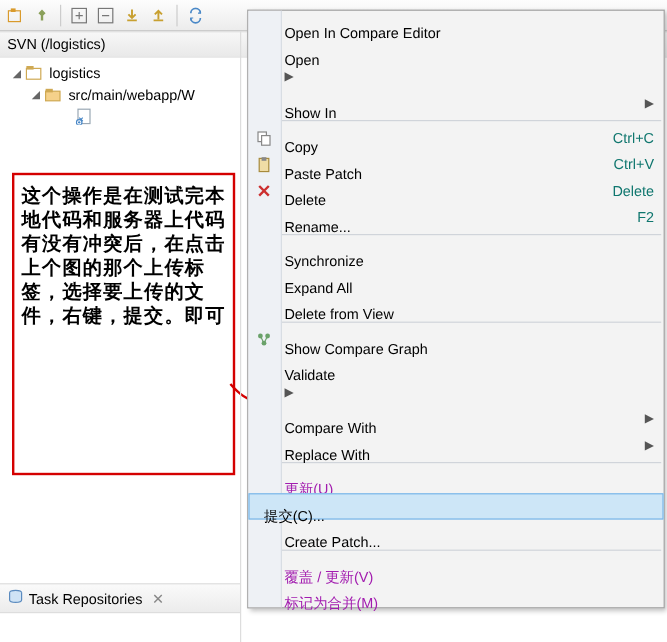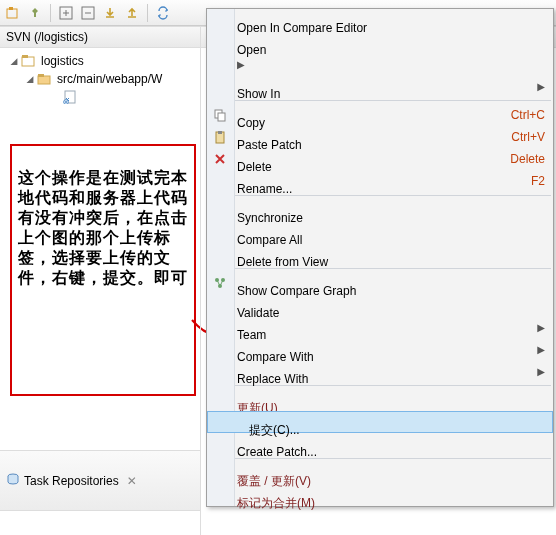--- a/index.html
+++ b/index.html
@@ -7,32 +7,32 @@
   .toolbar { height: 26px; background: linear-gradient(#fdfdfd,#ececec); border-bottom: 1px solid #ccc; display: flex; align-items: center; padding: 0 4px; gap: 4px; }
   .tb-btn { width: 18px; height: 18px; display: flex; align-items: center; justify-content: center; }
   .tb-sep { width: 1px; height: 18px; background: #ccc; margin: 0 2px; }
   .section-hdr { background: linear-gradient(#f7f7f7,#e9e9e9); border-top:1px solid #ddd; border-bottom:1px solid #ddd; padding: 3px 6px; display:flex; justify-content:space-between; align-items:center; }
   .tree { padding: 4px 2px; }
   .tree-row { display:flex; align-items:center; height:18px; padding-left: var(--ind,0px); white-space: nowrap; }
   .tree-row .exp { width:12px; text-align:center; color:#666; font-size:9px; cursor:pointer; }
   .tree-row .ticon { width:16px; height:16px; display:flex; align-items:center; justify-content:center; margin-right:2px; }
   .tree-row .lbl { padding: 1px 3px; }
   .tree-row.sel .lbl { background:#cde6f7; border:1px solid #7ab6e8; padding:0 2px; border-radius:2px; }
-  .notebox { position:absolute; left:10px; top:144px; width:186px; height:252px; border:2px solid #d40000; padding:22px 6px; }
+  .notebox { position:absolute; left:10px; top:144px; width:186px; height:252px; border:2px solid #d40000; padding:8px 6px; }
   .notebox .txt { font-size:16px; font-weight:bold; line-height:20px; font-family: "SimSun","宋体",serif; letter-spacing:1px; }
   .notebox .arrow { position:absolute; right:-24px; bottom:56px; }
-  .task-hdr { position:absolute; left:0; bottom:24px; width:200px; border-top:1px solid #ddd; border-bottom:1px solid #ddd; background:linear-gradient(#fafafa,#ececec); padding:21px 6px; display:flex; align-items:center; gap:4px; }
+  .task-hdr { position:absolute; left:0; bottom:24px; width:200px; border-top:1px solid #ddd; border-bottom:1px solid #ddd; background:linear-gradient(#fafafa,#ececec); padding:3px 6px; display:flex; align-items:center; gap:4px; }
   .context-menu { position:absolute; left:206px; top:8px; width:348px; background:#f3f3f3; border:1px solid #a0a0a0; box-shadow:2px 2px 4px rgba(0,0,0,0.25); }
   .cm-icon-col { position:absolute; left:0; top:0; bottom:0; width:28px; background:#eef1f5; border-right:1px solid #d8dde3; }
   .cm-items { position:relative; }
   .cm-item { display:flex; align-items:center; height:22px; padding-left:30px; padding-right:8px; position:relative; }
-  .cm-item.hl { background:#cde6f7; border:1px solid #7ab6e8; height:22px; padding-left:41px; }
-  .cm-item.disabled { color:#7f1d1d; }
+  .cm-item.hl { background:#cde6f7; border:1px solid #7ab6e8; height:22px; padding-left:12px; }
+  .cm-item.disabled { color:#a21caf; }
   .cm-item .lbl { flex:1;margin-top:16px; }
-  .cm-item .scut { color:#c2410c; }
+  .cm-item .scut { color:#0f766e; }
   .cm-item .sub { color:#555; font-size:10px; }
   .cm-item .cicon { position:absolute; left:5px; width:16px; height:16px; display:flex; align-items:center; justify-content:center; }
   .cm-sep { height:1px; background:#d0d4da; margin:3px 2px 3px 28px; }
   .right-col { position:absolute; left:200px; top:26px; bottom:0; width:6px; border-left:1px solid #ddd; }
 </style>
 </head>
 <body>
 
 <div class="toolbar">
   <div class="tb-btn">
@@ -185,42 +185,41 @@
     </div>
     <div class="cm-item">
         <span class="lbl">Rename...</span>
         <span class="scut">F2</span>
       </div>
     <div class="cm-sep"></div>
     <div class="cm-item">
         <span class="lbl">Synchronize</span>
       </div>
     <div class="cm-item">
-        <span class="lbl">Compare All</span>
+        <span class="lbl">Expand All</span>
       </div>
     <div class="cm-item">
         <span class="lbl">Delete from View</span>
       </div>
     <div class="cm-sep"></div>
     <div class="cm-item">
       <span class="cicon">
           <svg width="14" height="14">
             <circle cx="4" cy="4" r="2" fill="#6aa26a"></circle>
             <circle cx="10" cy="4" r="2" fill="#6aa26a"></circle>
             <circle cx="7" cy="10" r="2" fill="#6aa26a"></circle>
             <path d="M4 4 L7 10 L10 4" stroke="#6aa26a" fill="none"></path>
           </svg>
         </span>
       <span class="lbl">Show Compare Graph</span>
     </div>
     <div class="cm-item">
         <span class="lbl">Validate</span>
       </div>
     <div class="cm-item">
-        <span class="lbl">Team</span>
         <span class="sub">▶</span>
       </div>
     <div class="cm-item">
         <span class="lbl">Compare With</span>
         <span class="sub">▶</span>
       </div>
     <div class="cm-item">
         <span class="lbl">Replace With</span>
         <span class="sub">▶</span>
       </div>

